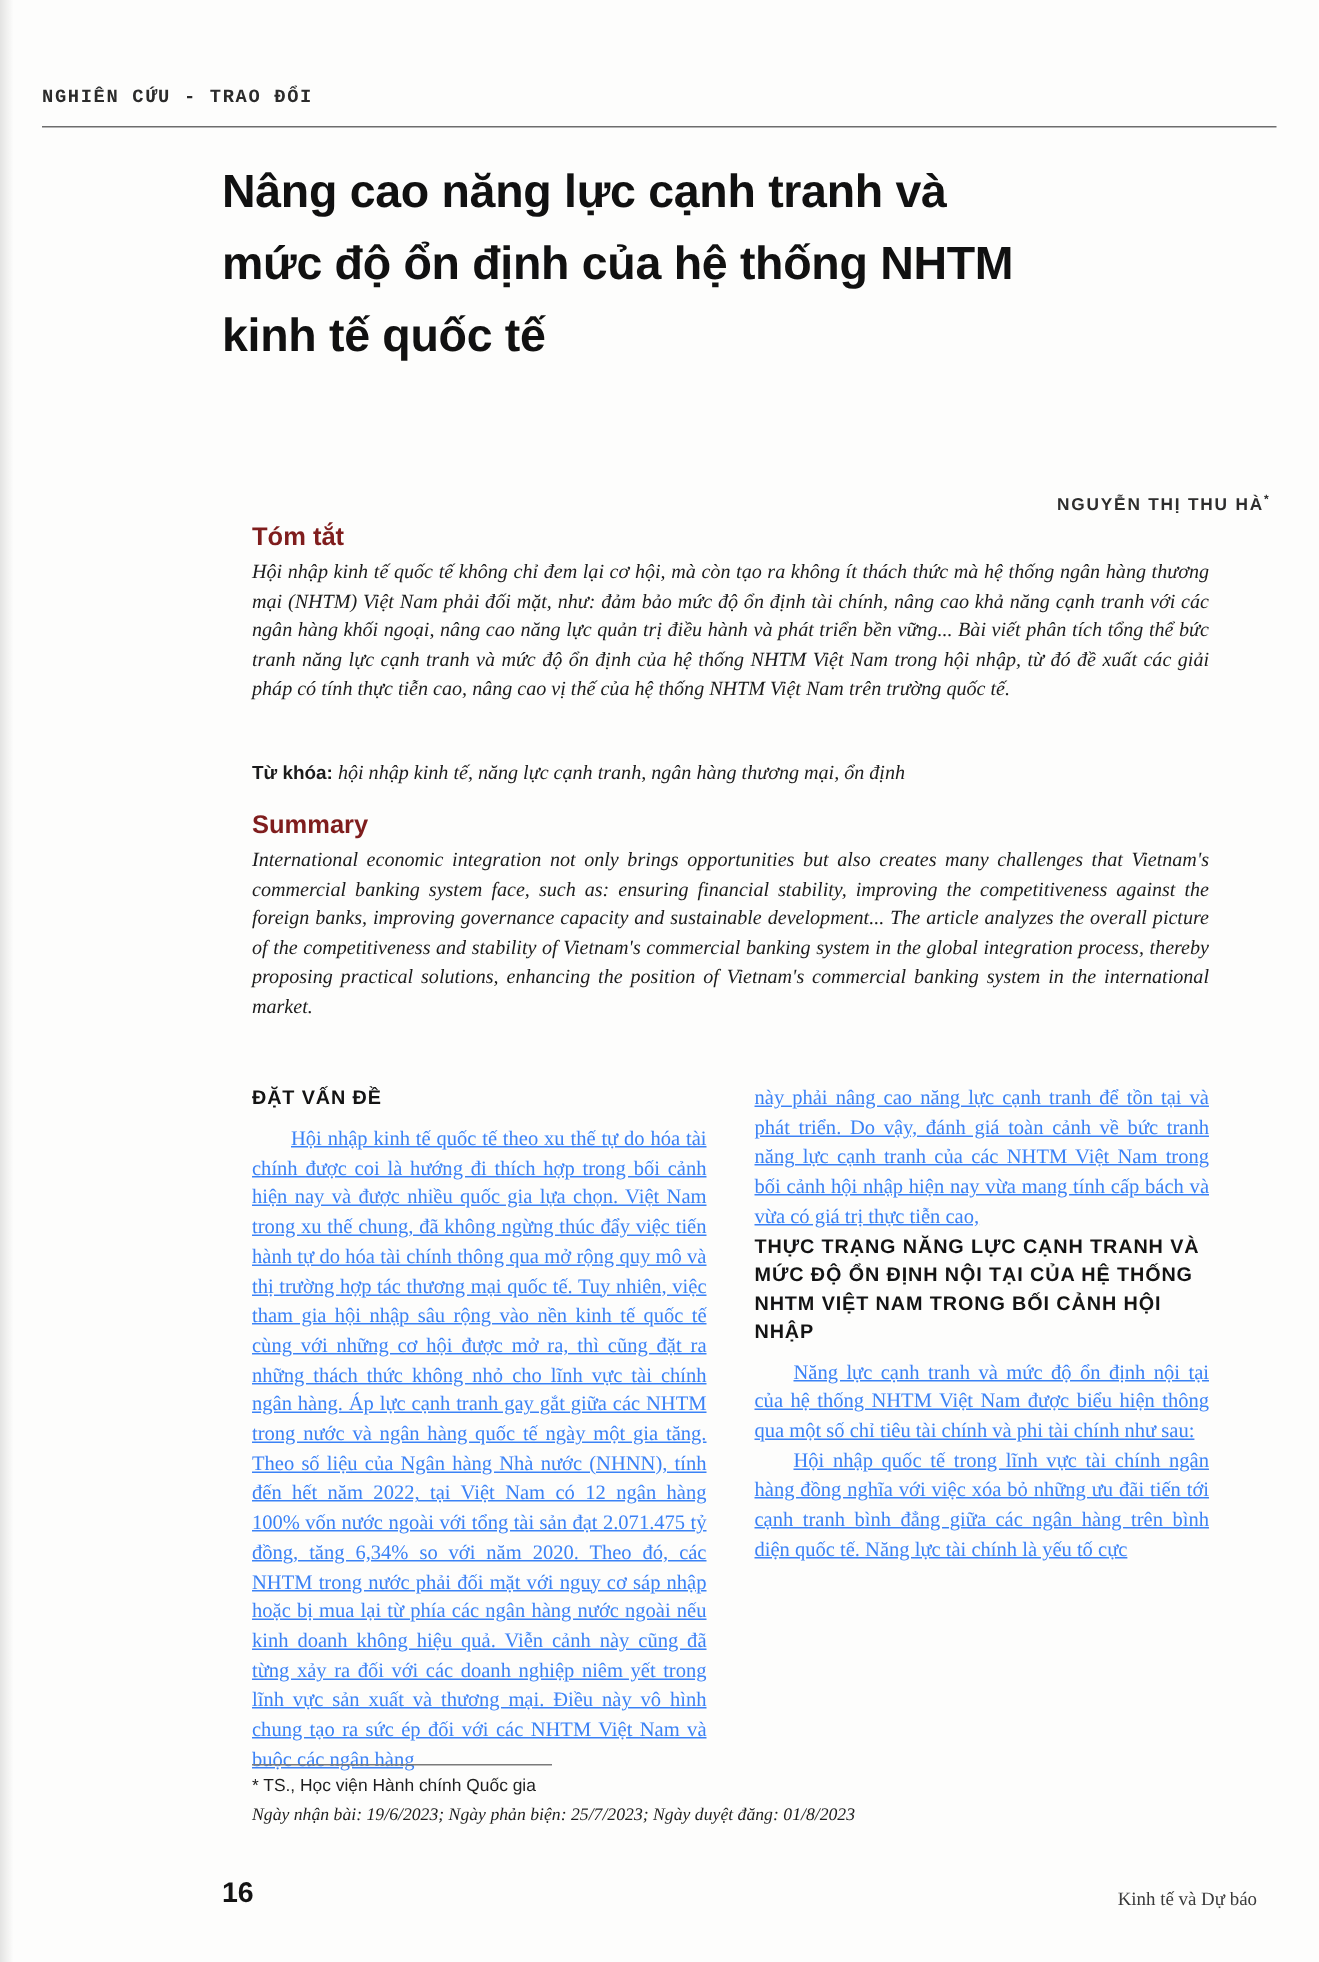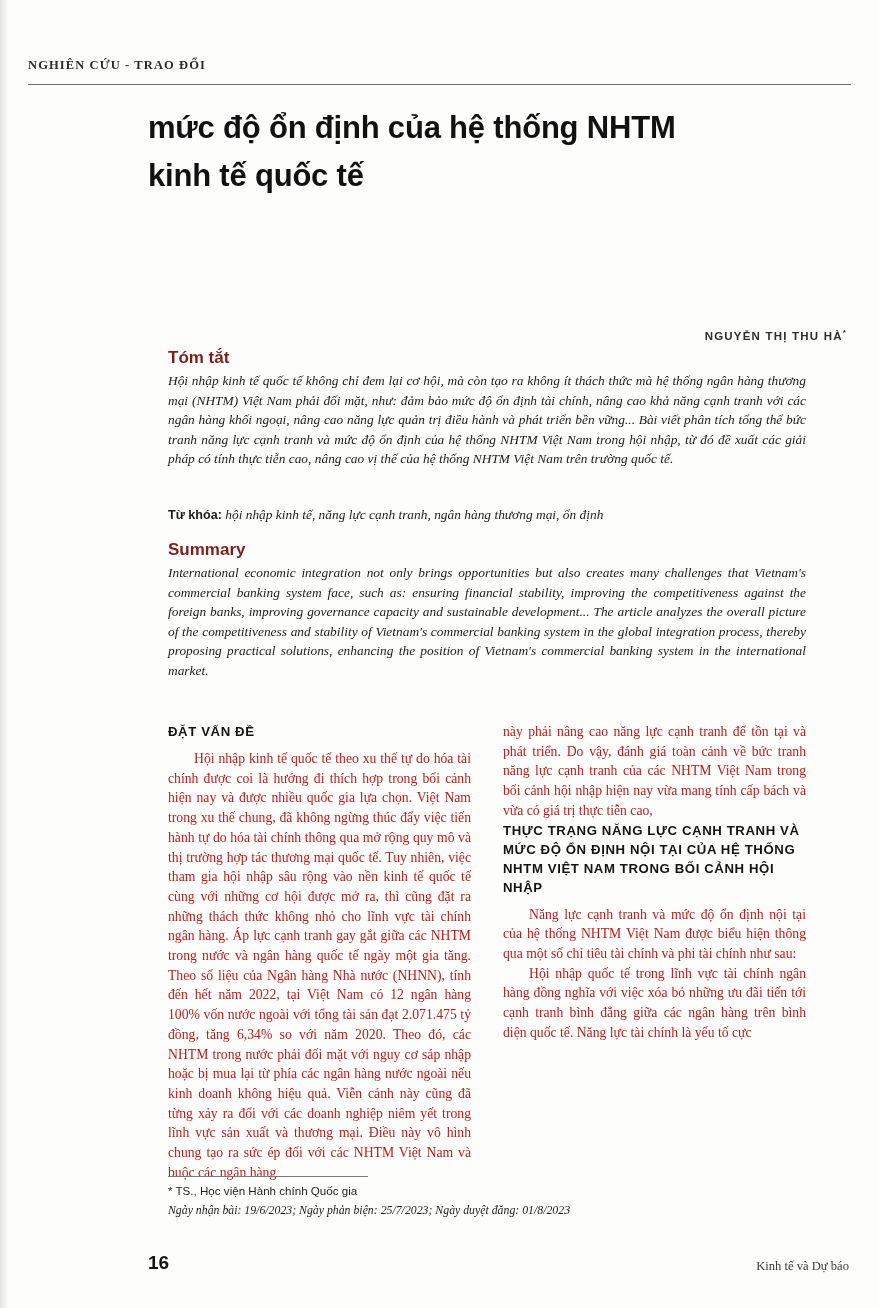--- a/index.html
+++ b/index.html
@@ -18,21 +18,21 @@
   .page {
     position: absolute;
     inset: 0;
     background: #fdfdfc;
   }
   
   .running-head {
     position: absolute;
     left: 28px;
     top: 58px;
-    font-family: Liberation Serif, serif;
+    font-family: Liberation Mono, monospace;
     font-size: 12.5px;
     letter-spacing: 1.1px;
     font-weight: 700;
     color: #2b2b2b;
   }
   .head-rule {
     position: absolute;
     left: 28px;
     top: 84px;
     width: 823px;
@@ -129,22 +129,23 @@
     line-height: 19px;
     color: #131313;
     margin: 10px 0 0 0;
   }
   p.body {
     margin: 0;
     font-size: 13.7px;
     line-height: 19.7px;
     text-align: justify;
     text-indent: 26px;
-    color: #b91c1c;
+    color: #3b82f6;
     hyphens: none;
+    text-decoration: underline;
   }
   p.noindent { text-indent: 0; }
   
   .foot-rule {
     position: absolute;
     left: 168px;
     top: 1176px;
     width: 200px;
     height: 1px;
     background: #7a7a7a;
@@ -165,21 +166,21 @@
     position: absolute;
     left: 148px;
     top: 1252px;
     font-family: "Liberation Sans", sans-serif;
     font-weight: 700;
     font-size: 19px;
     color: #141414;
   }
   .journal {
     position: absolute;
-    right: 30px;
+    right: 41px;
     top: 1259px;
     font-size: 12.6px;
     color: #3a3a3a;
   }
   .shadow-edge {
     position: absolute;
     left: 0; top: 0; bottom: 0;
     width: 9px;
     background: linear-gradient(to right, rgba(0,0,0,0.10), rgba(0,0,0,0));
     pointer-events: none;
@@ -187,20 +188,21 @@
 </style>
 </head>
 <body>
 
 <div class="page">
 
   <div class="running-head">NGHIÊN CỨU - TRAO ĐỔI</div>
   <div class="head-rule"></div>
 
   <div class="title-block">
+    <div class="line">Nâng cao năng lực cạnh tranh và</div>
     <div class="line">mức độ ổn định của hệ thống NHTM</div>
     <div class="line">kinh tế quốc tế</div>
   </div>
 
   <div class="author">
     <span>NGUYỄN THỊ THU HÀ</span><sup>*</sup>
   </div>
 
   <div class="abs" id="tomtat">
     <p class="abs-label">Tóm tắt</p>

